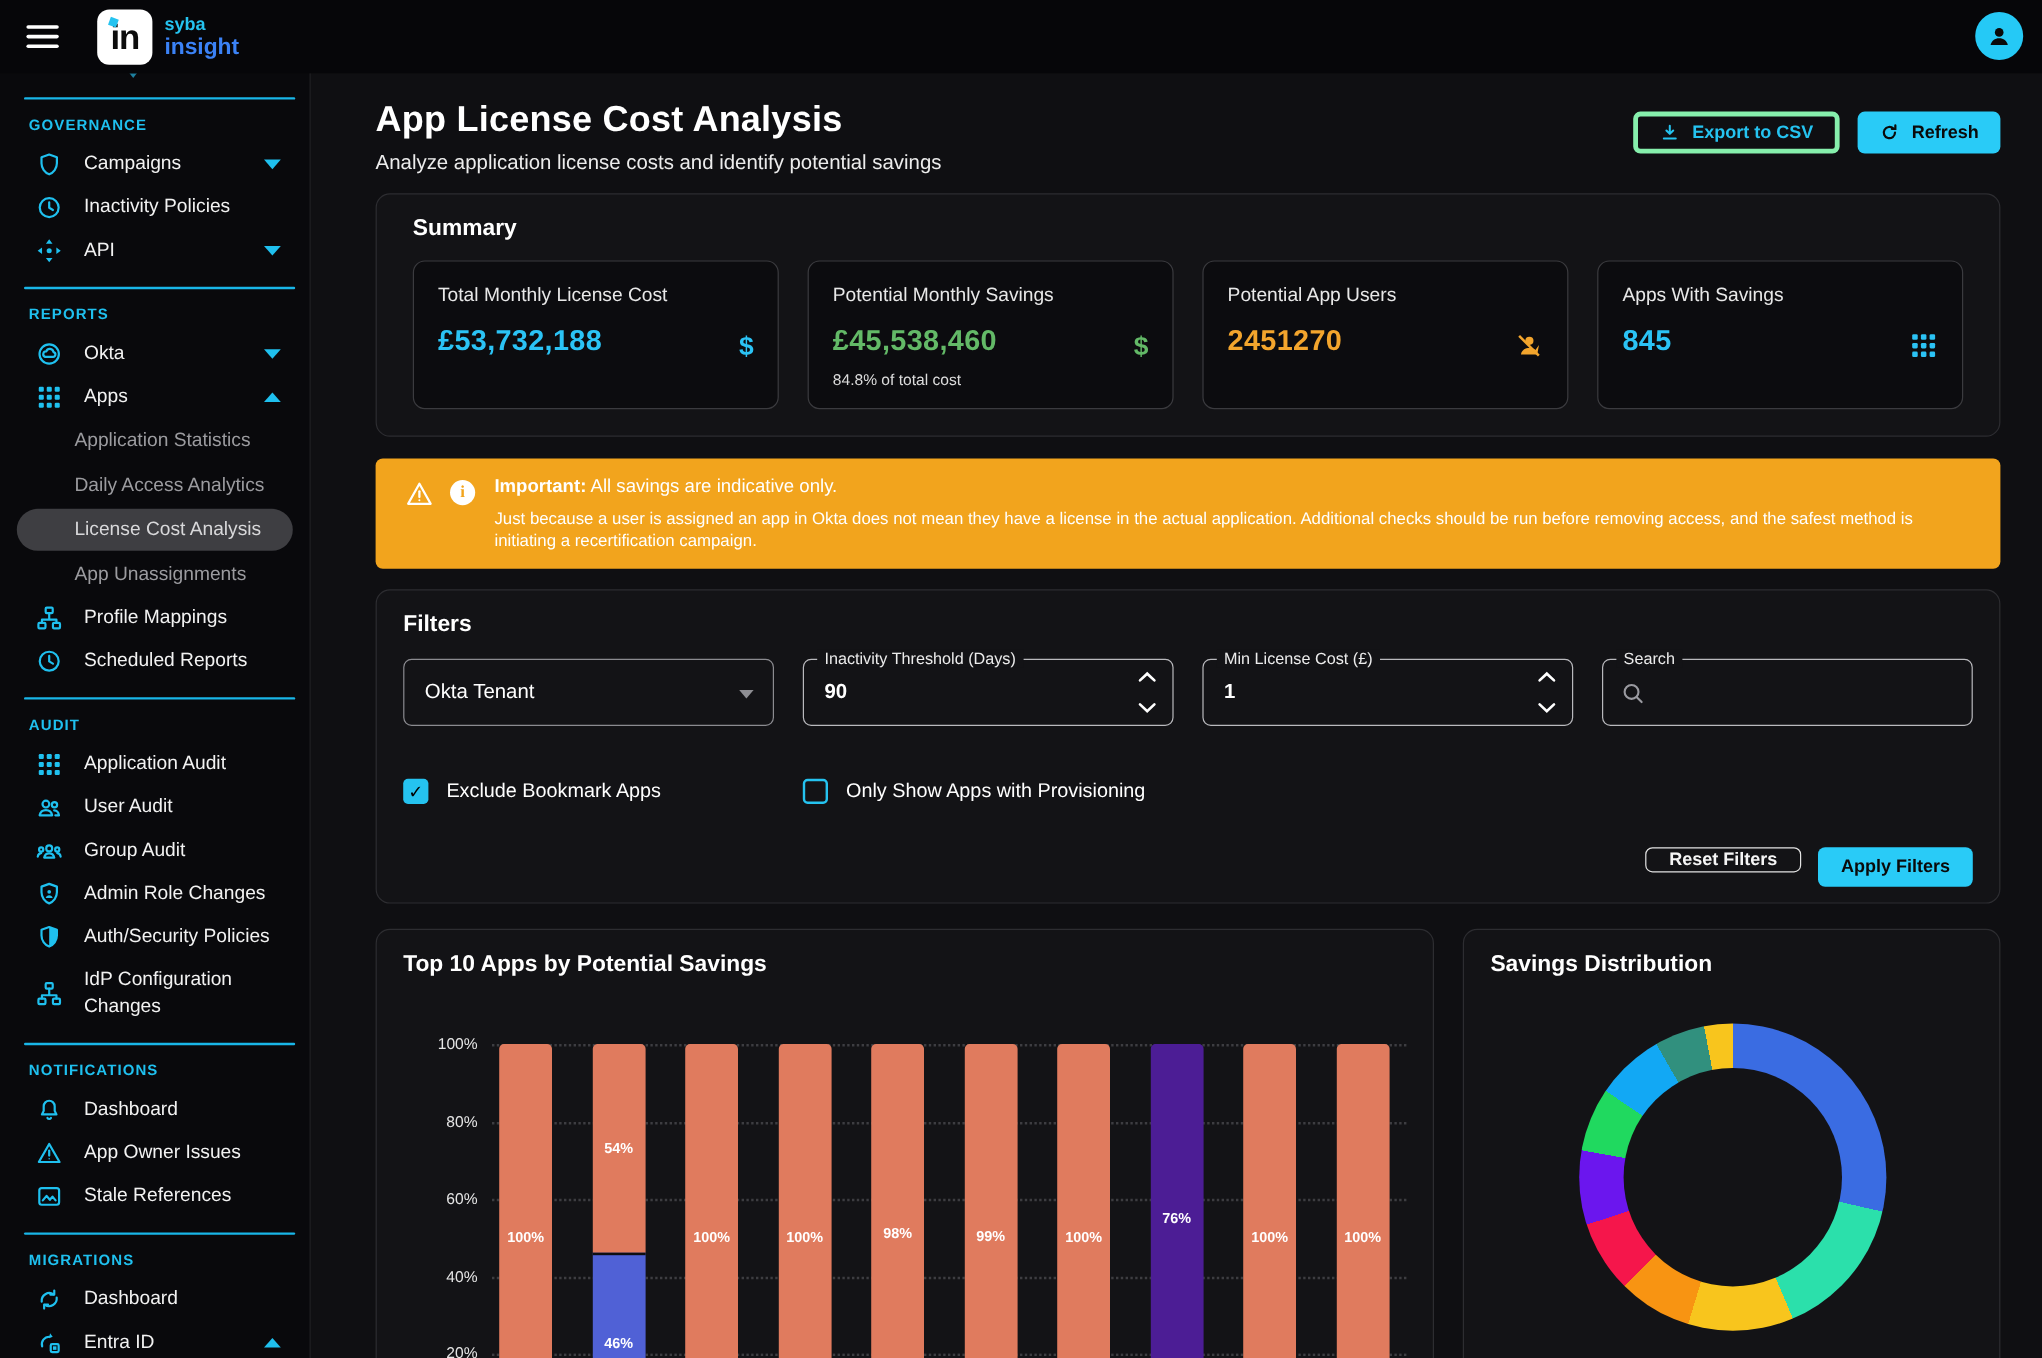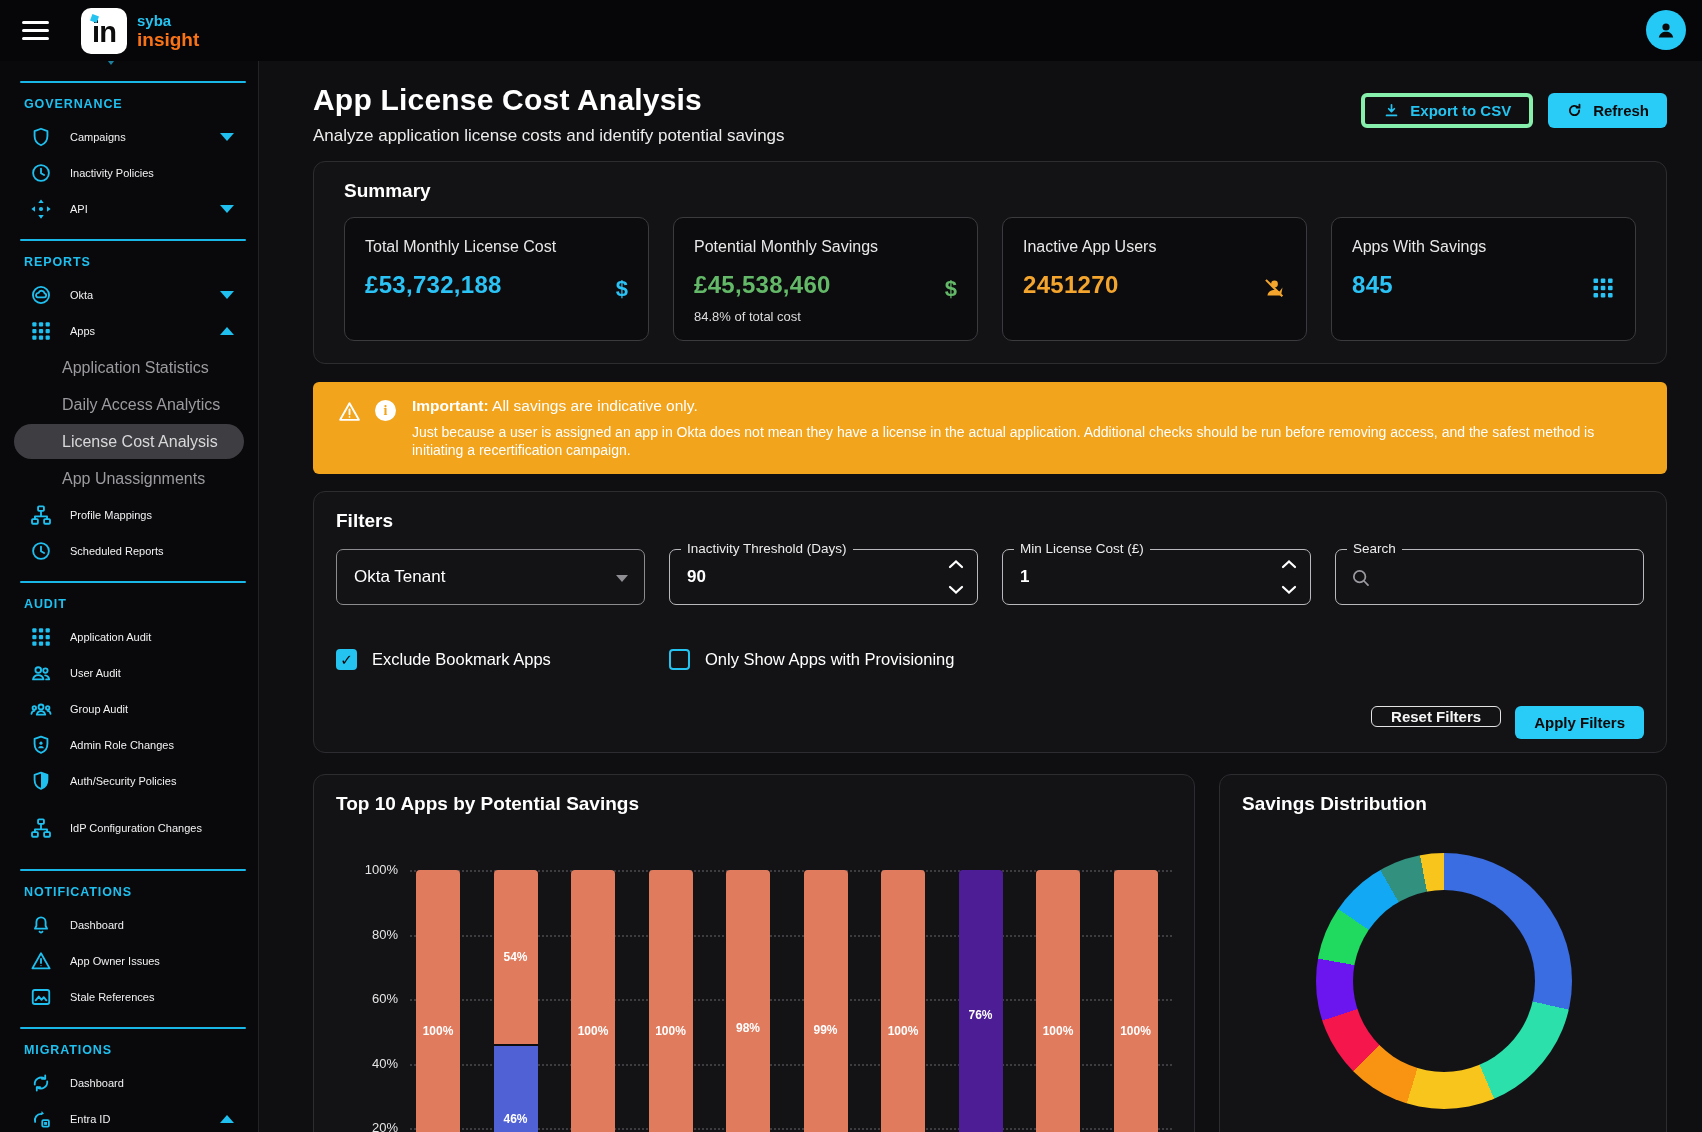--- a/index.html
+++ b/index.html
@@ -12,30 +12,30 @@
 
   
   .topbar{position:absolute;top:0;left:0;right:0;height:61px;background:#060609;display:flex;align-items:center;z-index:30;}
   .hamburger{margin-left:22px;width:27px;height:19px;display:flex;flex-direction:column;justify-content:space-between;cursor:pointer;}
   .hamburger span{display:block;height:3px;background:#fff;border-radius:2px;}
   .logo-box{margin-left:32px;width:46px;height:46px;background:#fff;border-radius:10px;position:relative;display:flex;align-items:center;justify-content:center;}
   .logo-box .mark{font-size:29px;font-weight:bold;color:#0c0c0c;letter-spacing:-1px;margin-top:3px;}
   .logo-box .dot{position:absolute;left:10px;top:7px;width:7px;height:7px;background:#25c3f0;transform:rotate(20deg);}
   .brand{margin-left:10px;display:flex;flex-direction:column;line-height:1;}
   .brand .t1{color:#25c3f0;font-size:15px;font-weight:bold;}
-  .brand .t2{color:#f97316;font-size:19px;font-weight:bold;margin-top:2px;}
+  .brand .t2{color:#3b82f6;font-size:19px;font-weight:bold;margin-top:2px;}
   .avatar{position:absolute;right:16px;top:10px;width:40px;height:40px;border-radius:50%;background:#25c9f6;display:flex;align-items:center;justify-content:center;color:#0a0a0a;cursor:pointer;}
 
   
   .sidebar{position:absolute;top:61px;left:0;width:259px;bottom:0;background:#09090c;border-right:1px solid #232327;overflow:hidden;}
   .top-frag{height:8px;position:relative;overflow:hidden;}
   .top-frag::after{content:"";position:absolute;left:104px;top:-5px;border-left:7px solid transparent;border-right:7px solid transparent;border-top:9px solid #1e7f9e;}
   .sb-divider{height:2px;background:#19b6e8;margin:12px 12px 2px 20px;border-radius:1px;}
   .sb-label{margin:14px 0 8px 24px;font-size:12.5px;font-weight:bold;letter-spacing:.9px;color:#1fc0ef;}
-  .sb-item{height:36px;display:flex;align-items:center;padding-left:30px;padding-right:24px;font-size:11px;color:#f2f2f2;position:relative;cursor:pointer;}
+  .sb-item{height:36px;display:flex;align-items:center;padding-left:30px;padding-right:24px;font-size:16px;color:#f2f2f2;position:relative;cursor:pointer;}
   .sb-item.wrap{height:58px;}
   .sb-item .icon{color:#1fc0ef;width:24px;margin-right:16px;flex:none;}
   .sb-item .sb-text{line-height:1.35;max-width:160px;}
   .sb-caret{position:absolute;right:24px;width:0;height:0;}
   .sb-caret.down{border-left:7px solid transparent;border-right:7px solid transparent;border-top:8px solid #1fc0ef;}
   .sb-caret.up{border-left:7px solid transparent;border-right:7px solid transparent;border-bottom:8px solid #1fc0ef;}
   .sb-sub{height:37px;display:flex;align-items:center;padding-left:62px;font-size:16px;color:#9b9b9f;cursor:pointer;}
   .sb-sub.selected{background:#3e3e42;margin:1px 14px;padding-left:48px;border-radius:18px;color:#d8d8da;height:35px;}
 
   
@@ -386,21 +386,21 @@
 
        <span class="card-icon" style="color:#2bc3f5"><span class="icon"><span style="font-family:inherit">$</span></span></span>
      </div>
         <div class="card">
        <div class="card-label">Potential Monthly Savings</div>
        <div class="card-value" style="color:#63b967">£45,538,460</div>
        <div class="card-sub">84.8% of total cost</div>
        <span class="card-icon" style="color:#63b967"><span class="icon"><span style="font-family:inherit">$</span></span></span>
      </div>
         <div class="card">
-       <div class="card-label">Inactive App Users</div>
+       <div class="card-label">Potential App Users</div>
        <div class="card-value" style="color:#f3a52d">2451270</div>
 
        <span class="card-icon" style="color:#f3a52d"><span class="icon"><svg width="24" height="24" viewBox="0 0 24 24" fill="currentColor">
                 <circle cx="12.5" cy="8" r="3.4"></circle>
                 <path d="M5.4 19.4c.7-3.6 3.3-5.4 7.1-5.4 2 0 3.7.5 5 1.6l3-4.2-1.5 8z"></path>
                 <path d="M3.2 4.6l1.5-1.4 16.4 16.4-1.5 1.4z"></path>
               </svg></span></span>
      </div>
         <div class="card">
        <div class="card-label">Apps With Savings</div>

